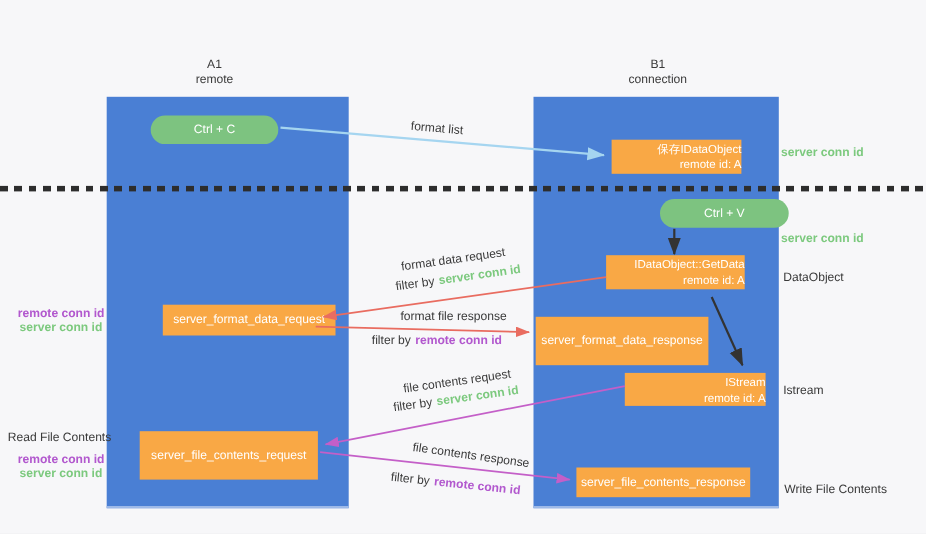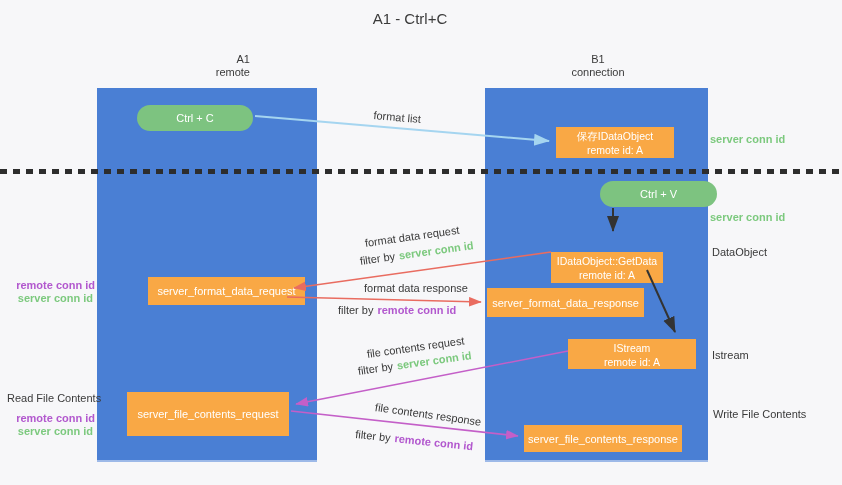--- a/index.html
+++ b/index.html
@@ -10,42 +10,42 @@
   }
   *{margin:0;padding:0;box-sizing:border-box;}
   body{font-family:"Liberation Sans",sans-serif;background:#e8e8e8;}
   .stage{position:relative;width:842px;height:485px;background:var(--bg);overflow:hidden;}
 
   .title{position:absolute;left:320px;top:9px;width:180px;text-align:center;
          font-size:15px;line-height:19px;color:var(--text-dark);}
 
   .col-header{position:absolute;top:53px;width:110px;text-align:center;
               font-size:11px;line-height:13px;color:var(--text-dark);}
-  .col-header.left{left:140px;text-align:right;} .col-header.right{left:543px;}
+  .col-header.left{left:140px;} .col-header.right{left:543px;}
 
   .column{position:absolute;top:88px;height:374px;background:var(--column-blue);
           border-bottom:2px solid #9db9e8;z-index:1;}
   .column.left{left:97px;width:220px;} .column.right{left:485px;width:223px;}
 
   .dashline{position:absolute;left:0;top:169px;width:842px;height:5px;z-index:2;
             background:repeating-linear-gradient(90deg,var(--dash) 0 7px,transparent 7px 13px);}
 
   .node{position:absolute;z-index:3;color:#fff;text-align:center;font-size:11px;}
   .node.green{background:var(--box-green);border-radius:13px;}
   .node.orange{background:var(--box-orange);}
   .node .l1,.node .l2{display:block;line-height:14px;}
-  .node.two{padding-top:2px;font-size:10.5px;}
+  .node.two{padding-top:2px;font-size:10.5px;text-align:right;}
   .node.one{display:flex;align-items:center;justify-content:center;}
 
   #n-ctrl-c{left:137px;top:105px;width:116px;height:26px;}
   #n-save-obj{left:556px;top:127px;width:118px;height:31px;}
   #n-ctrl-v{left:556px;top:181px;width:117px;height:26px;margin-left:44px;}
-  #n-getdata{left:551px;top:252px;width:112px;height:31px;}
+  #n-getdata{left:551px;top:232px;width:126px;height:31px;}
   #n-format-req{left:130px;top:277px;width:157px;height:28px;margin-left:18px;}
-  #n-format-resp{left:487px;top:288px;width:157px;height:29px;}
+  #n-format-resp{left:487px;top:288px;width:157px;height:44px;}
   #n-istream{left:568px;top:339px;width:128px;height:30px;}
   #n-file-req{left:127px;top:392px;width:162px;height:44px;}
   #n-file-resp{left:524px;top:425px;width:158px;height:27px;}
 
   svg.arrows{position:absolute;left:0;top:0;z-index:4;pointer-events:none;}
 
   .lbl{position:absolute;z-index:5;font-size:11px;color:var(--text-dark);white-space:nowrap;
        transform-origin:left top;}
   .lbl .green-id{color:var(--text-green);font-weight:bold;}
   .lbl .purple-id{color:var(--text-purple);font-weight:bold;}
@@ -53,21 +53,20 @@
   .lbl.bold-purple{color:var(--text-purple);font-weight:bold;}
   .lbl-multi span+span{margin-left:4px;}
   .ralign{text-align:right;}
 </style>
 </head>
 <body>
 
 <div class="stage">
 
   <div class="title">
-    <div>A1 - Ctrl+C</div>
   </div>
 
   <div class="col-header left">
     <div>A1</div>
     <div>remote</div>
   </div>
   <div class="col-header right">
     <div>B1</div>
     <div>connection</div>
   </div>
@@ -132,40 +131,40 @@
     <line x1="291" y1="411" x2="518" y2="436" stroke="var(--arrow-magenta)" stroke-width="1.6" marker-end="url(#m-magenta)"></line>
   </svg>
 
   <div class="lbl" style="left:374px;top:109px;transform:rotate(5deg);">format list</div>
 
   <div class="lbl" style="left:364px;top:237px;transform:rotate(-8deg);">format data request</div>
   <div class="lbl lbl-multi" style="left:359px;top:255px;transform:rotate(-8deg);">
     <span>filter by</span><span class="green-id">server conn id</span>
   </div>
 
-  <div class="lbl" style="left:364px;top:282px;">format data response</div>
+  <div class="lbl" style="left:364px;top:282px;">format file response</div>
   <div class="lbl lbl-multi" style="left:338px;top:304px;">
     <span>filter by</span><span class="purple-id">remote conn id</span>
   </div>
 
   <div class="lbl" style="left:366px;top:348px;transform:rotate(-8deg);">file contents request</div>
   <div class="lbl lbl-multi" style="left:357px;top:365px;transform:rotate(-8deg);">
     <span>filter by</span><span class="green-id">server conn id</span>
   </div>
 
   <div class="lbl" style="left:376px;top:401px;transform:rotate(8deg);">file contents response</div>
   <div class="lbl lbl-multi" style="left:356px;top:428px;transform:rotate(6deg);">
     <span>filter by</span><span class="purple-id">remote conn id</span>
   </div>
 
   <div class="lbl bold-green" style="left:710px;top:133px;">server conn id</div>
   <div class="lbl bold-green" style="left:710px;top:211px;">server conn id</div>
   <div class="lbl" style="left:712px;top:246px;">DataObject</div>
   <div class="lbl" style="left:712px;top:349px;">Istream</div>
-  <div class="lbl" style="left:713px;top:408px;">Write File Contents</div>
+  <div class="lbl" style="left:713px;top:439px;">Write File Contents</div>
 
   <div class="lbl bold-purple ralign" style="left:0;top:279px;width:95px;">remote conn id</div>
   <div class="lbl bold-green ralign" style="left:0;top:292px;width:93px;">server conn id</div>
   <div class="lbl" style="left:7px;top:392px;">Read File Contents</div>
   <div class="lbl bold-purple ralign" style="left:0;top:412px;width:95px;">remote conn id</div>
   <div class="lbl bold-green ralign" style="left:0;top:425px;width:93px;">server conn id</div>
 
 </div>
 
 </body></html>

